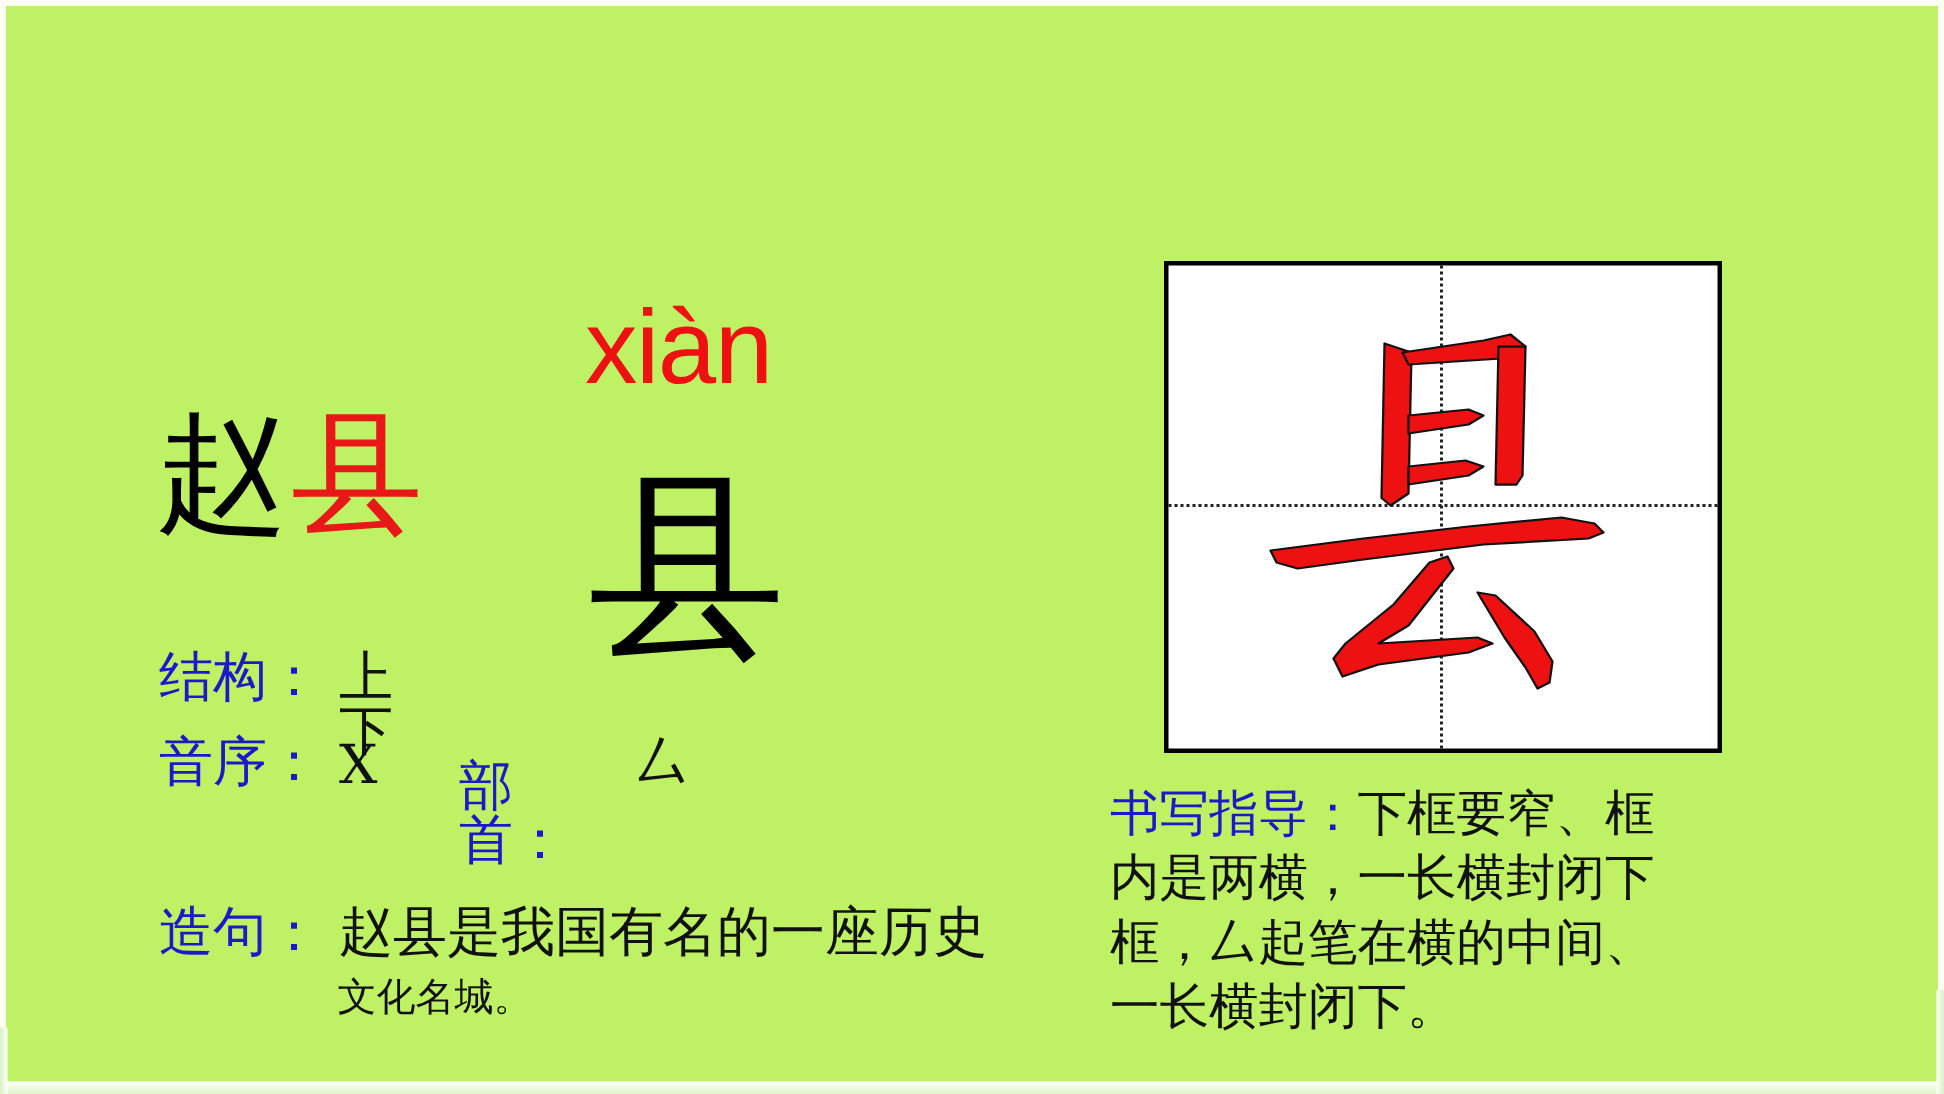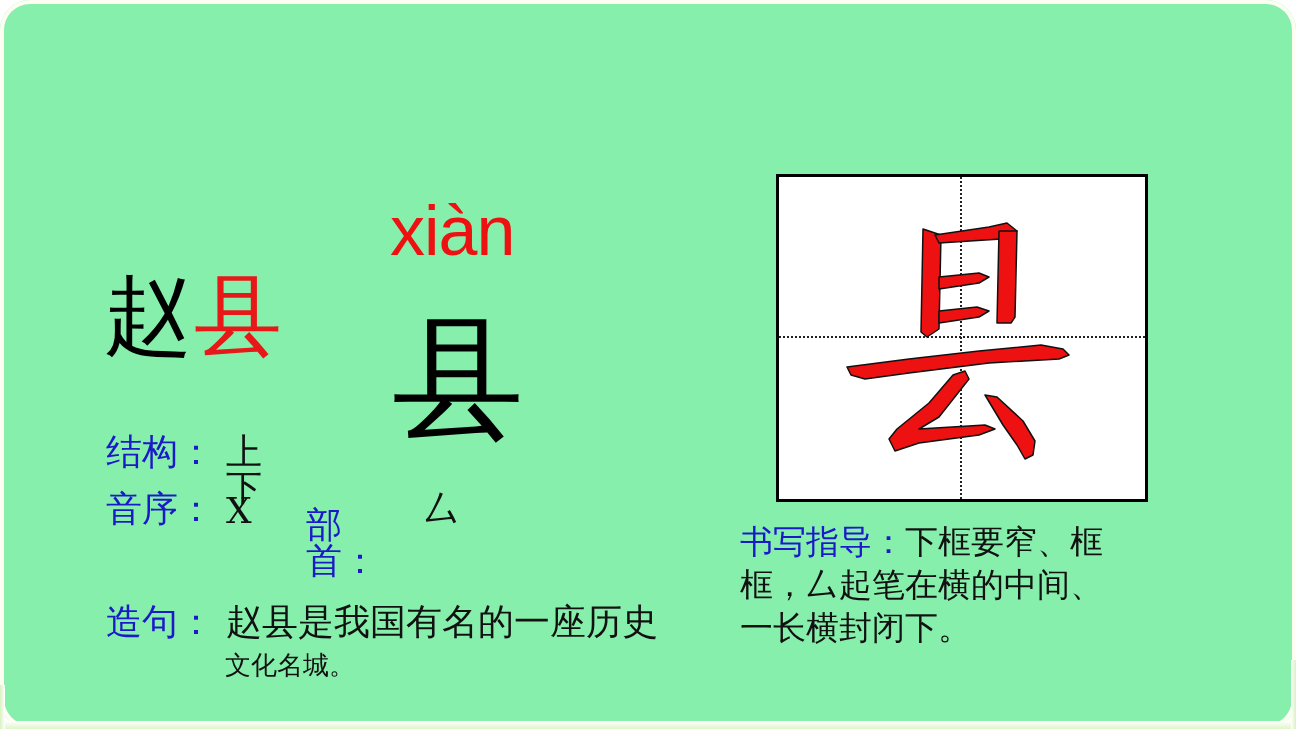--- a/index.html
+++ b/index.html
@@ -4,23 +4,22 @@
   <style>
     html, body { margin: 0; padding: 0; }
     body {
       width: 1296px; height: 729px; overflow: hidden;
       background: #ffffff;
       font-family: "DejaVu Sans", "Liberation Sans", sans-serif;
       position: relative;
     }
     .slide {
       position: absolute; left: 0; top: 0; width: 1296px; height: 729px;
-      background: #86efac;
+      background: #bef264;
       box-shadow: inset 0 0 0 4px #fdfdf2;
-      border-radius: 30px;
     }
     .bottom-band {
       position: absolute; left: 0; bottom: 0; width: 1296px; height: 8px;
       background: linear-gradient(to bottom, #ffffff, #dff5c8);
     }
     .left-band {
       position: absolute; left: 0; top: 685px; width: 5px; height: 44px;
       background: linear-gradient(to right, #d8f2c0, #ffffff);
     }
     .right-band {
@@ -135,16 +134,17 @@
 
         <path d="M174 198 L186 194 L190 202 L160 240 L140 252 L206 248 L216 252 L200 258 L140 266 L116 274 L110 262 L118 252 L150 226 Z"></path>
 
         <path d="M206 218 L218 220 L244 244 L256 264 L254 278 L246 282 L238 268 L224 248 Z"></path>
       </g>
     </svg>
   </div>
 
   <div class="guide">
     <div><span class="label">书写指导：</span><span>下框要窄、框</span></div>
+    <div>内是两横，一长横封闭下</div>
     <div>框，厶起笔在横的中间、</div>
     <div>一长横封闭下。</div>
   </div>
 </div>
 
 </body></html>

